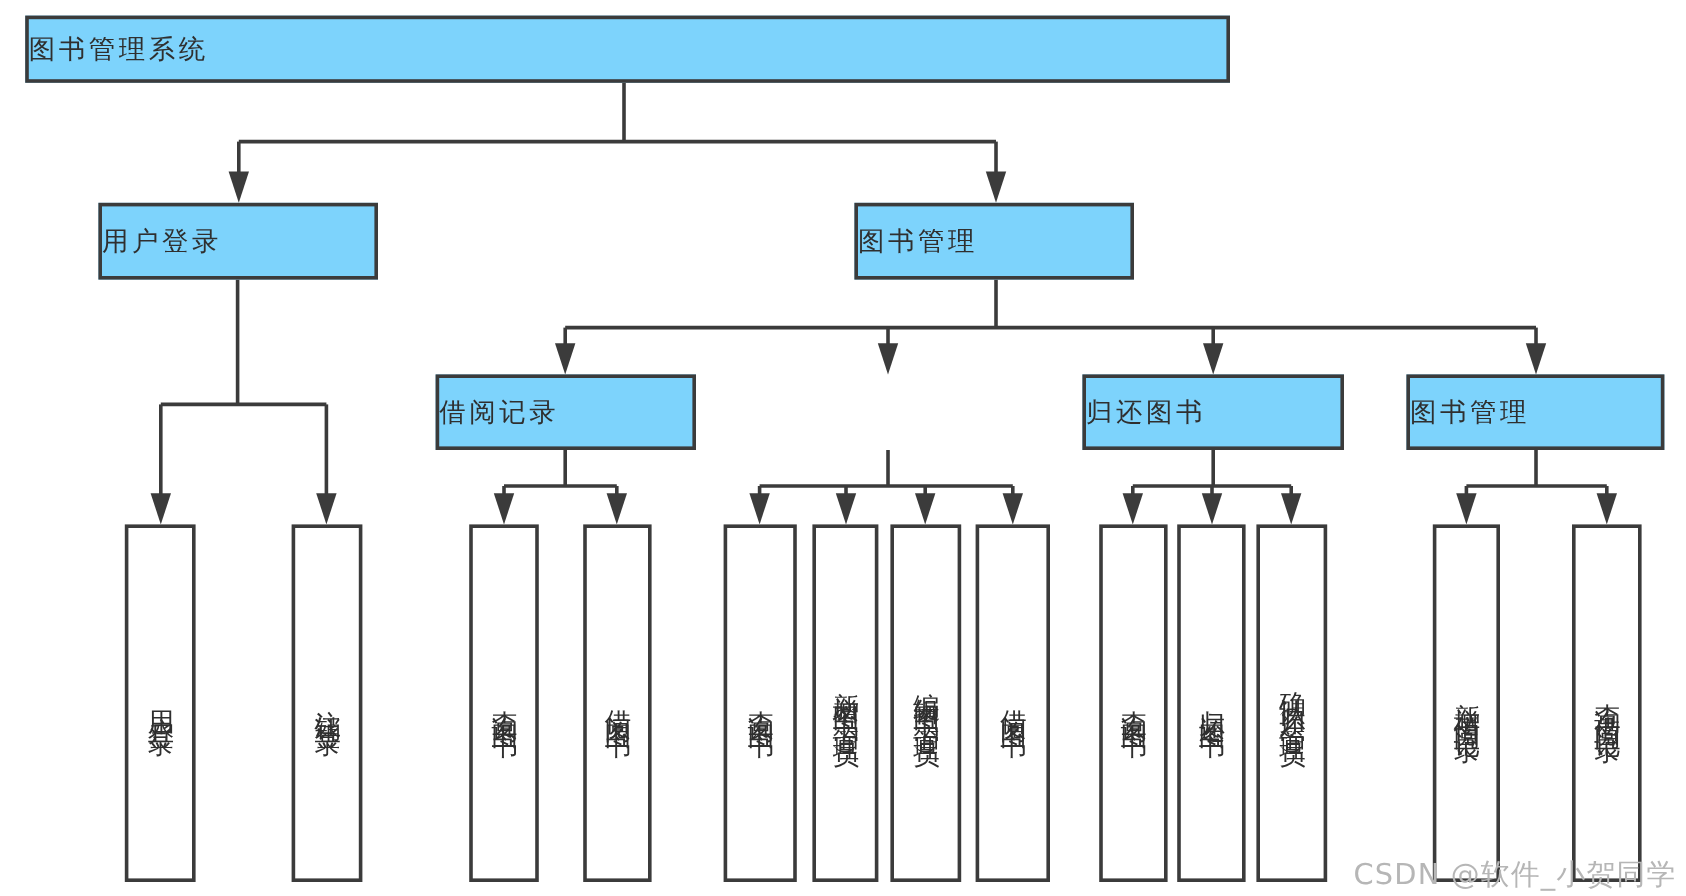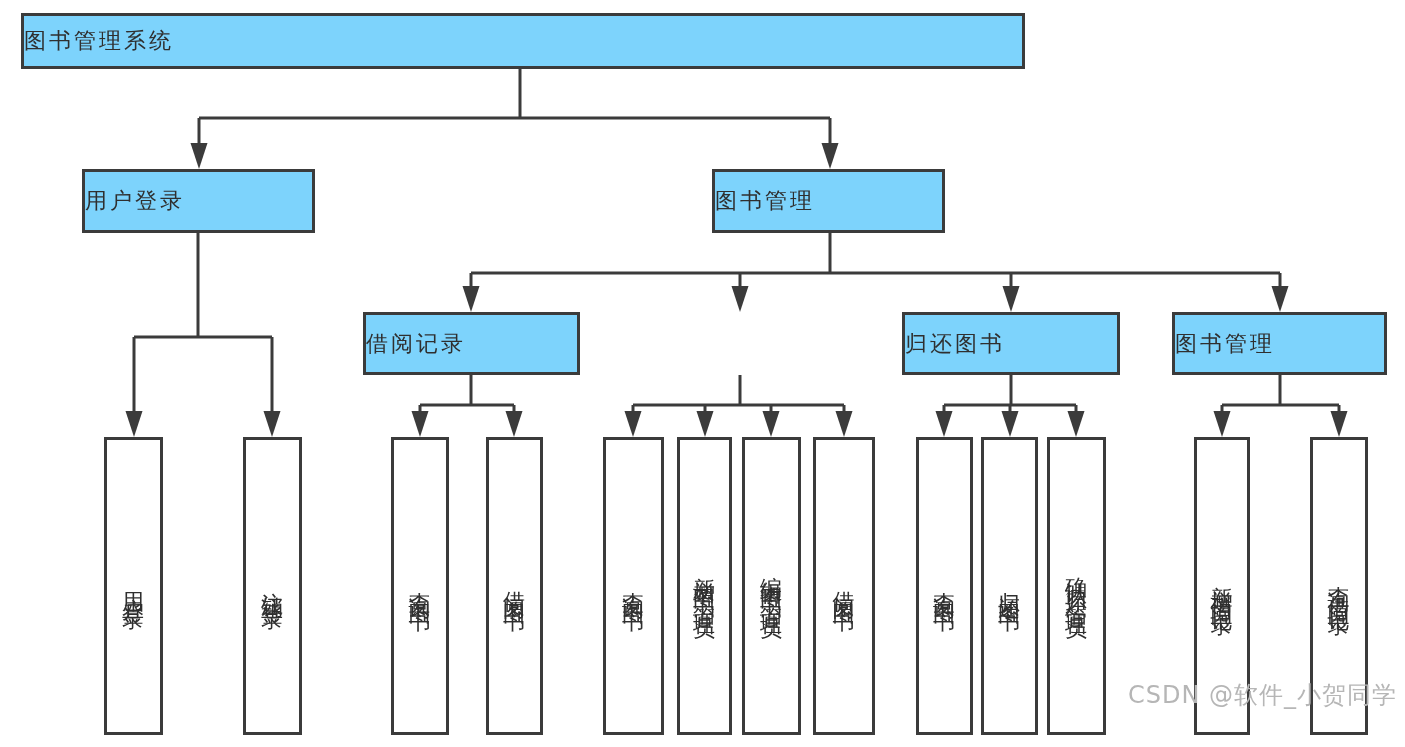--- a/index.html
+++ b/index.html
@@ -35,21 +35,21 @@
   .vnode .vlbl{
     writing-mode:vertical-rl;
     text-orientation:mixed;
     font-size:22px;
     line-height:1.05;
     letter-spacing:6px;
     color:#2f2f2f;
   }
   .watermark{
     position:absolute;
-    top:679px;right:8px;
+    top:713px;right:8px;
     font-size:24px;
     color:#b6b6b6;
     letter-spacing:1px;
     white-space:nowrap;
   }
 </style>
 </head>
 <body>
 
 <div class="stage">

